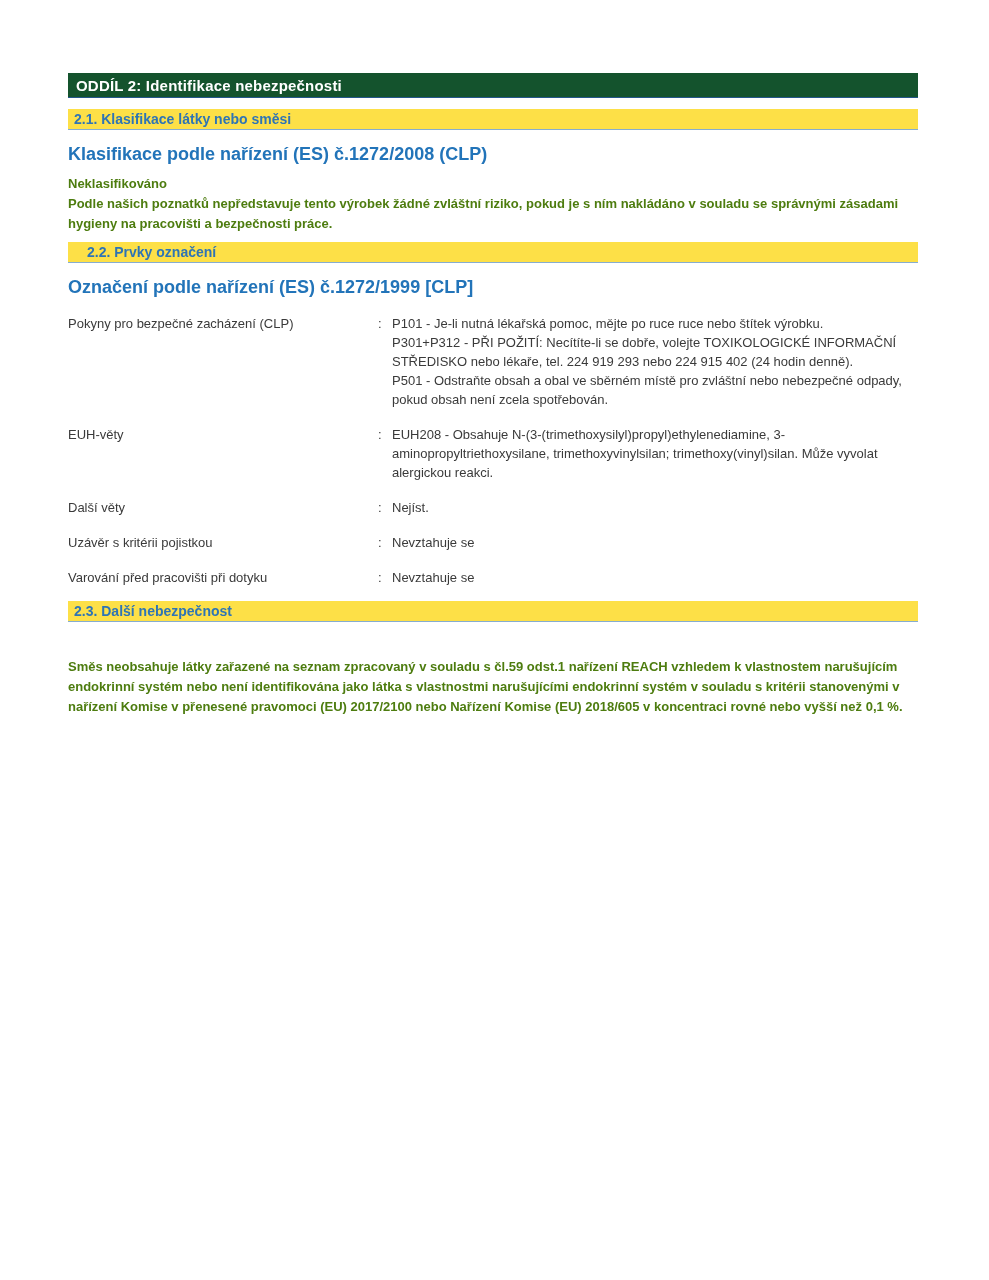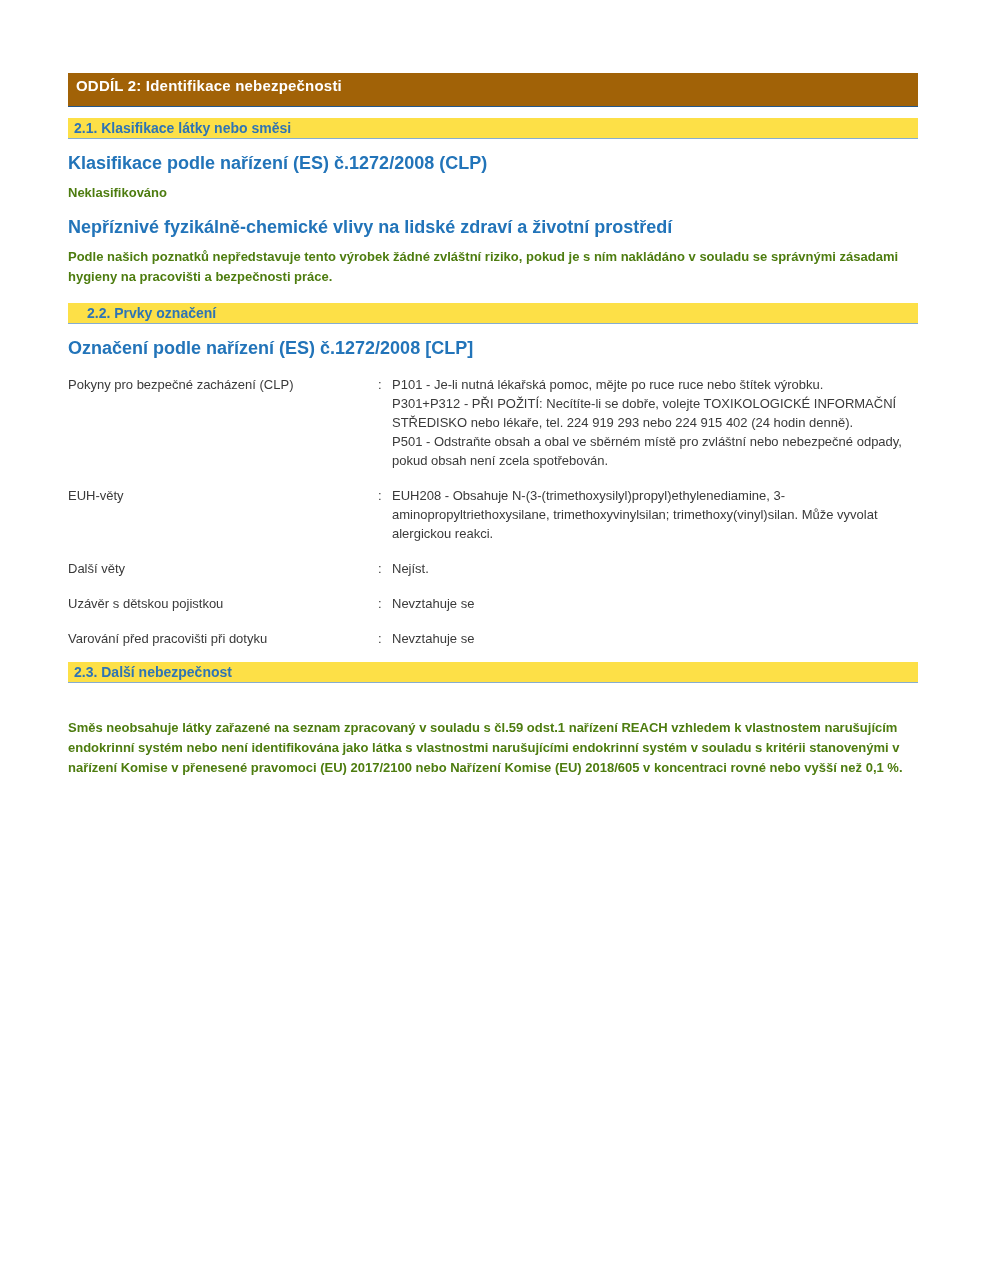--- a/index.html
+++ b/index.html
@@ -12,25 +12,25 @@
     position: relative;
     overflow: hidden;
   }
   .page {
     position: absolute;
     left: 68px;
     top: 73px;
     width: 850px;
   }
   .section-bar {
-    background: #a16207;
+    background: #14532d;
     color: #ffffff;
     font-size: 15px;
     font-weight: bold;
-    height: 34px;
+    height: 25px;
     line-height: 26px;
     padding-left: 8px;
     border-bottom: 1px solid #24578a;
     letter-spacing: 0.2px;
   }
   .subsection-bar {
     background: #fde047;
     color: #2e74b5;
     font-size: 14px;
     font-weight: bold;
@@ -67,27 +67,26 @@
 <div class="page">
 
   <div class="section-bar">ODDÍL 2: Identifikace nebezpečnosti</div>
 
   <div class="subsection-bar">2.1. Klasifikace látky nebo směsi</div>
 
   <div class="blue-label">Klasifikace podle nařízení (ES) č.1272/2008 (CLP)</div>
 
   <div class="body-text">Neklasifikováno</div>
 
-  <div class="blue-label">Nepříznivé fyzikálně-chemické vlivy na lidské zdraví a životní prostředí</div>
 
   <div class="body-text">Podle našich poznatků nepředstavuje tento výrobek žádné zvláštní riziko, pokud je s ním nakládáno v souladu se správnými zásadami hygieny na pracovišti a bezpečnosti práce.</div>
 
-  <div class="subsection-bar" style="margin-top:16px;padding-left:19px;">2.2. Prvky označení</div>
+  <div class="subsection-bar" style="margin-top:8px;padding-left:19px;">2.2. Prvky označení</div>
 
-  <div class="blue-label">Označení podle nařízení (ES) č.1272/2008 [CLP]</div>
+  <div class="blue-label">Označení podle nařízení (ES) č.1272/1999 [CLP]</div>
 
   <div class="fields">
 
     <div class="field-row">
       <div class="field-label">Pokyny pro bezpečné zacházení (CLP)</div>
       <div class="field-sep">:</div>
       <div class="field-value">
         <div>P101 - Je-li nutná lékařská pomoc, mějte po ruce ruce nebo štítek výrobku.</div>
         <div>P301+P312 - PŘI POŽITÍ: Necítíte-li se dobře, volejte TOXIKOLOGICKÉ INFORMAČNÍ STŘEDISKO nebo lékaře, tel. 224 919 293 nebo 224 915 402 (24 hodin denně).</div>
         <div>P501 - Odstraňte obsah a obal ve sběrném místě pro zvláštní nebo nebezpečné odpady, pokud obsah není zcela spotřebován.</div>
@@ -104,21 +103,21 @@
 
     <div class="field-row">
       <div class="field-label">Další věty</div>
       <div class="field-sep">:</div>
       <div class="field-value">
         <div>Nejíst.</div>
       </div>
     </div>
 
     <div class="field-row">
-      <div class="field-label">Uzávěr s dětskou pojistkou</div>
+      <div class="field-label">Uzávěr s kritérii pojistkou</div>
       <div class="field-sep">:</div>
       <div class="field-value">
         <div>Nevztahuje se</div>
       </div>
     </div>
 
     <div class="field-row">
       <div class="field-label">Varování před pracovišti při dotyku</div>
       <div class="field-sep">:</div>
       <div class="field-value">

